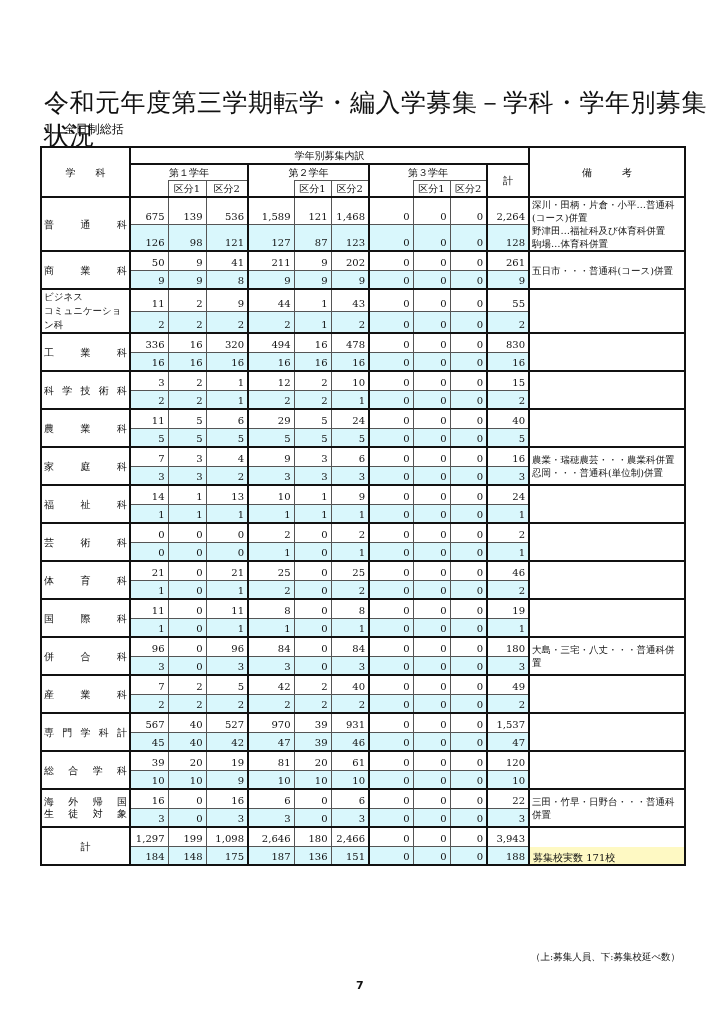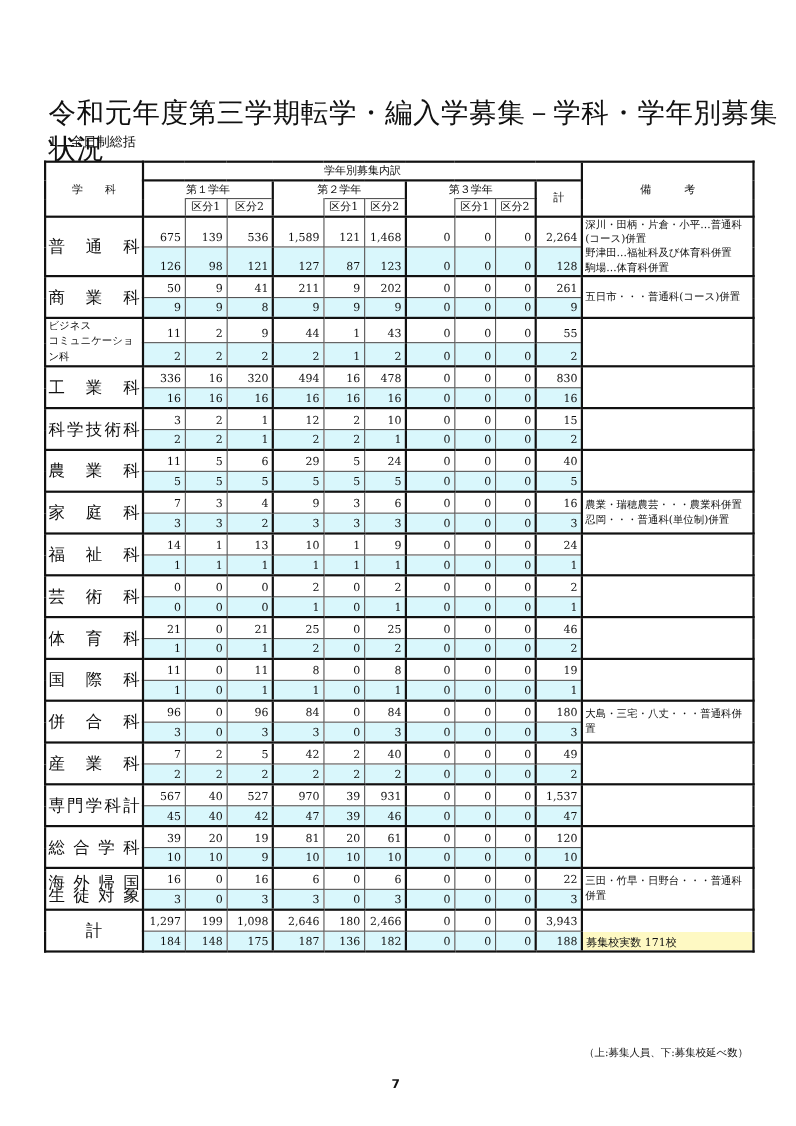--- a/index.html
+++ b/index.html
@@ -9,21 +9,21 @@
   table.main { position: absolute; left: 40px; top: 146px; border-collapse: collapse; table-layout: fixed; width: 644px; font-size: 10px; }
   table.main td { border: 1px solid #555; padding: 0 3px; height: 15px; line-height: 13px; overflow: hidden; white-space: nowrap; }
   table.main .hdr td { text-align: center; font-size: 10px; height: 15px; }
   .thick-l { border-left: 2px solid #111 !important; }
   .thick-r { border-right: 2px solid #111 !important; }
   .thick-t { border-top: 2px solid #111 !important; }
   .thick-b { border-bottom: 2px solid #111 !important; }
   td.num { text-align: right; vertical-align: bottom; padding-bottom: 1px !important; }
   tr.top td.num { height: 17px; }
   tr.bot td.num { background: #d9f7fc; height: 16px; }
-  td.label { text-align: justify; text-align-last: justify; font-size: 15px; vertical-align: middle; padding: 0 2px !important; }
+  td.label { text-align: justify; text-align-last: justify; font-size: 10px; vertical-align: middle; padding: 0 2px !important; }
   td.label.small { text-align: left; text-align-last: left; font-size: 9.5px; line-height: 14px; white-space: normal; margin-top: 42px; }
   td.label.center { text-align: center; text-align-last: center; }
   td.note { font-size: 9.5px; line-height: 12px; vertical-align: middle; white-space: normal; padding: 0 2px !important; }
   td.note-yellow { background: #fef9c3; font-size: 10px; vertical-align: bottom; }
   .caption { position: absolute; left: 531px; top: 951px; font-size: 9.5px; }
   .page-number { position: absolute; left: 356px; top: 979px; font-size: 11px; font-family: "DejaVu Sans", sans-serif; font-weight: bold; }
   .no-b-bottom { border-bottom: none !important; }
   .no-b-top { border-top: none !important; }
 </style>
 </head>
@@ -504,21 +504,21 @@
         <td class="num">0</td>
         <td class="num thick-l">3,943</td>
         <td class="thick-l thick-r no-b-bottom"></td>
       </tr>
       <tr class="bot">
         <td class="num thick-b thick-l">184</td>
         <td class="num thick-b">148</td>
         <td class="num thick-b">175</td>
         <td class="num thick-b thick-l">187</td>
         <td class="num thick-b">136</td>
-        <td class="num thick-b">182</td>
+        <td class="num thick-b">151</td>
         <td class="num thick-b thick-l">0</td>
         <td class="num thick-b">0</td>
         <td class="num thick-b">0</td>
         <td class="num thick-b thick-l">188</td>
         <td class="note-yellow thick-l thick-r thick-b no-b-top">募集校実数 171校</td>
       </tr>
     </tbody>
 </table>
 
 <div class="caption">（上:募集人員、下:募集校延べ数）</div>

